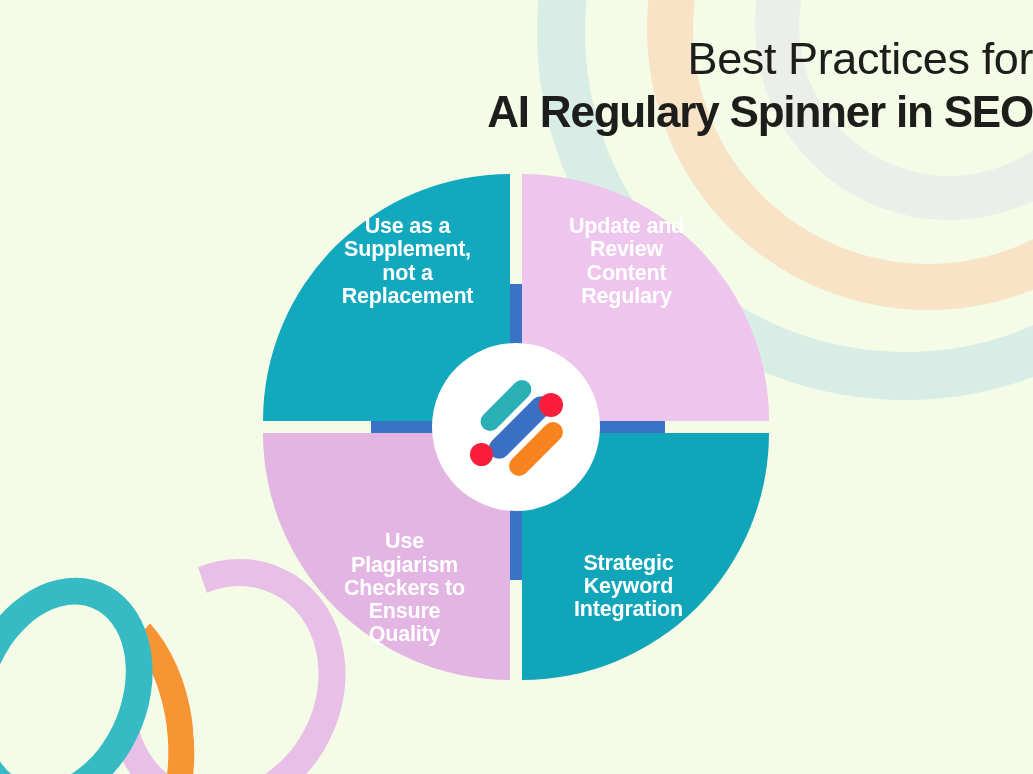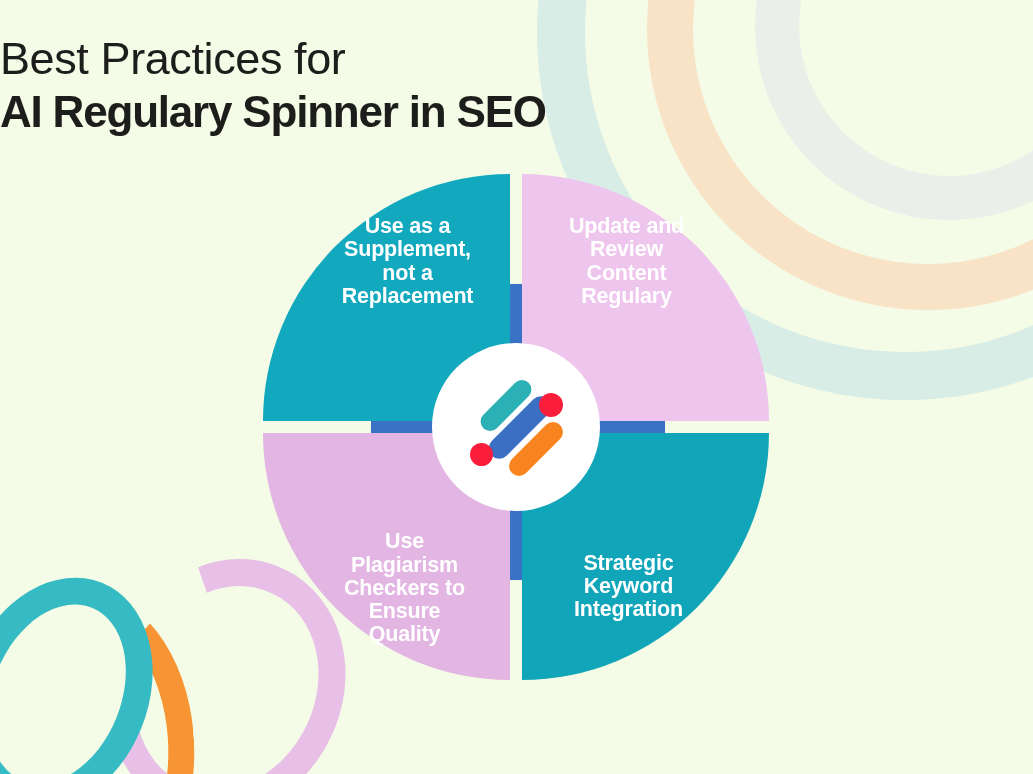--- a/index.html
+++ b/index.html
@@ -83,21 +83,21 @@
     border-color: transparent transparent #36bac4 transparent;
     transform: rotate(-8deg);
   }
 
   
   .heading {
     position: absolute;
     top: 36px;
     left: 0;
     width: 1033px;
-    text-align: left;
+    text-align: right;
     color: #1d1d1b;
   }
   .heading-line1 {
     font-size: 45px;
     font-weight: 400;
     letter-spacing: -0.4px;
     line-height: 1.0;
     display: block;
   }
   .heading-line2 {

